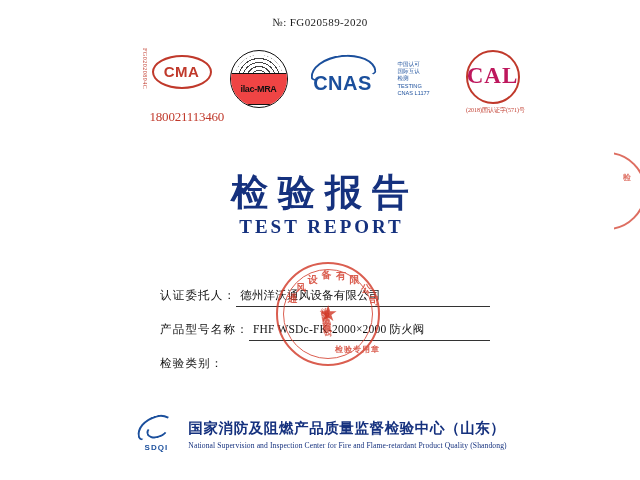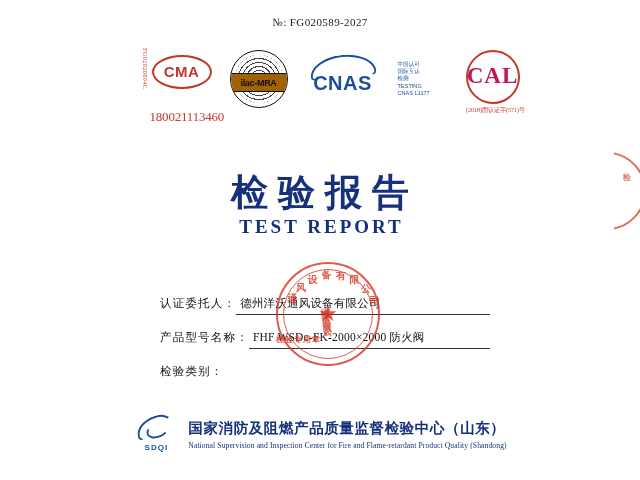--- a/index.html
+++ b/index.html
@@ -74,22 +74,22 @@
   .ilac .rings {
     position: absolute; inset: 4px;
     border-radius: 50%;
     background:
       repeating-radial-gradient(circle at 50% 50%, #222 0 1px, #fff 1px 4px);
     opacity: .85;
   }
   .ilac .band {
     position: absolute;
     top: 22px; left: 0; width: 100%;
-    height: 19px;
-    background: #a16207;
+    height: 32px;
+    background: #ef4444;
     border-top: 1px solid #111;
     border-bottom: 1px solid #111;
     display: flex; align-items: center; justify-content: center;
     font-family: "Liberation Sans", sans-serif;
     font-weight: bold;
     font-size: 9px;
     letter-spacing: -0.3px;
     color: #111;
   }
 
@@ -223,21 +223,21 @@
 
   
   .fields {
     position: absolute;
     top: 288px;
     left: 160px;
     width: 330px;
   }
   .field-row {
     display: flex;
-    align-items: center;
+    align-items: flex-start;
     height: 34px;
     position: relative;
   }
   .field-label {
     font-size: 11.5px;
     color: #111;
     white-space: nowrap;
     letter-spacing: 1.2px;
     padding-bottom: 3px;
   }
@@ -289,23 +289,23 @@
     left: 50%;
     top: 50%;
     font-size: 10px;
     font-weight: bold;
     color: #d0311f;
     transform-origin: 0 0;
     font-family: "Liberation Serif", serif;
   }
   .stamp .bottom-text {
     position: absolute;
-    left: 0; bottom: 21px;
+    left: 0; bottom: 11px;
     width: 104px;
-    text-align: left;
+    text-align: right;
     font-size: 8px;
     font-weight: bold;
     color: #d0311f;
     letter-spacing: 1px;
   }
 
   
   .side-seal {
     position: absolute;
     right: 0px;
@@ -406,21 +406,21 @@
     margin-top: 3px;
   }
 </style>
 </head>
 <body>
 
 <div class="page">
 
   <div class="report-no">
     <span class="label">№:</span>
-    <span>FG020589-2027</span>
+    <span>FG020589-2020</span>
   </div>
 
   <div class="vcode">FG02020894C</div>
 
   <div class="logo-band">
 
     <div class="logo-block cma">
       <div class="ellipse"></div>
       <div class="cma-text">CMA</div>
       <div class="cma-num">180021113460</div>

